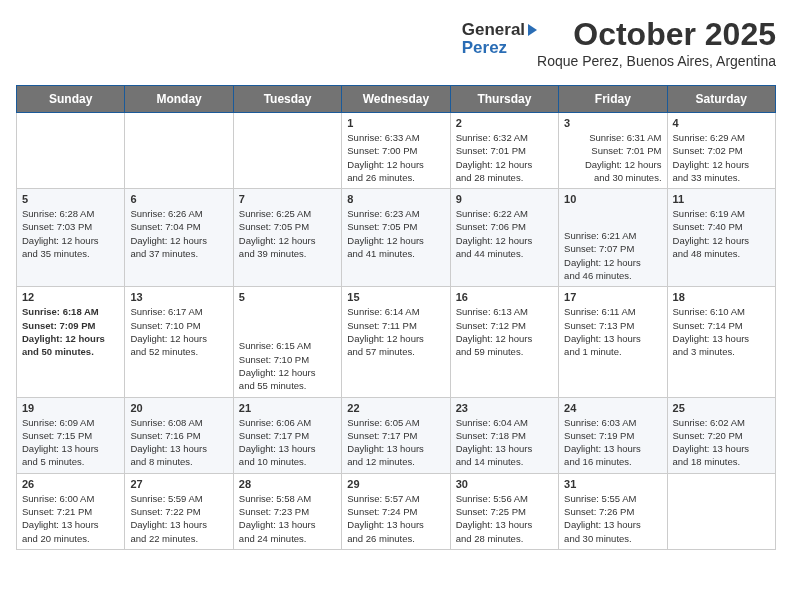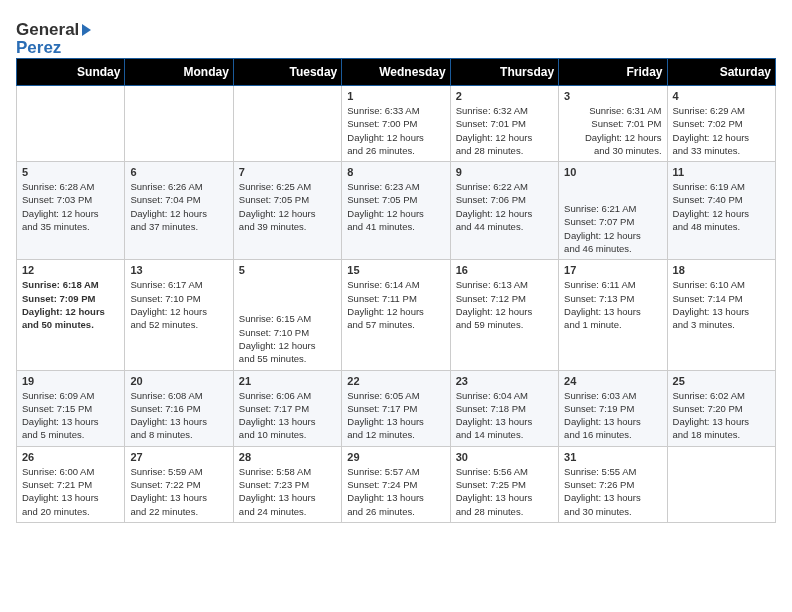--- a/index.html
+++ b/index.html
@@ -5,23 +5,23 @@
     * { box-sizing: border-box; margin: 0; padding: 0; }
     body {
       font-family: Arial, sans-serif;
       background: #fff;
       width: 792px;
       min-height: 612px;
       padding: 16px;
     }
     .header {
       display: flex;
-      justify-content: space-between;
+      justify-content: flex-end;
       align-items: flex-start;
-      margin-bottom: 0;
+      margin-bottom: 16px;
     }
     .logo {
       display: flex;
       flex-direction: column;
       align-items: flex-start;
       margin-top: 4px;
     }
     .title-block {
       text-align: right;
     }
@@ -33,26 +33,26 @@
     .subtitle {
       font-size: 14px;
       color: #333;
     }
     .calendar {
       width: 100%;
       border-collapse: collapse;
       border: 1px solid #ccc;
     }
     .calendar th {
-      background-color: #000000;
+      background-color: #737373;
       color: #fff;
       font-size: 12px;
       font-weight: bold;
       padding: 6px 4px;
-      text-align: right;
+      text-align: center;
       border: 1px solid #1a5a9a;
     }
     .calendar td {
       vertical-align: top;
       border: 1px solid #ccc;
       padding: 4px 5px;
       width: 108px;
       min-height: 80px;
       font-size: 9.5px;
       color: #333;
@@ -84,20 +84,24 @@
 
 <div class="header">
   <div class="logo">
     <div class="logo-wrapper">
       <div>
         <span style="font-size:17px;font-weight:bold;color:#333;">General</span><span style="display:inline-block;width:0;height:0;border-left:9px solid #2a6db5;border-top:6px solid transparent;border-bottom:6px solid transparent;margin-left:3px;vertical-align:middle;margin-top:-2px;"></span>
       </div>
     </div>
     <div style="font-size:17px;font-weight:bold;color:#2a6db5;margin-top:-2px;">Perez</div>
   </div>
+  <div class="title-block">
+    <div class="month-title">October 2025</div>
+    <div class="subtitle">Roque Perez, Buenos Aires, Argentina</div>
+  </div>
 </div>
 
 <table class="calendar">
   <thead>
     <tr>
     <th>Sunday</th>
         <th>Monday</th>
         <th>Tuesday</th>
         <th>Wednesday</th>
         <th>Thursday</th>

